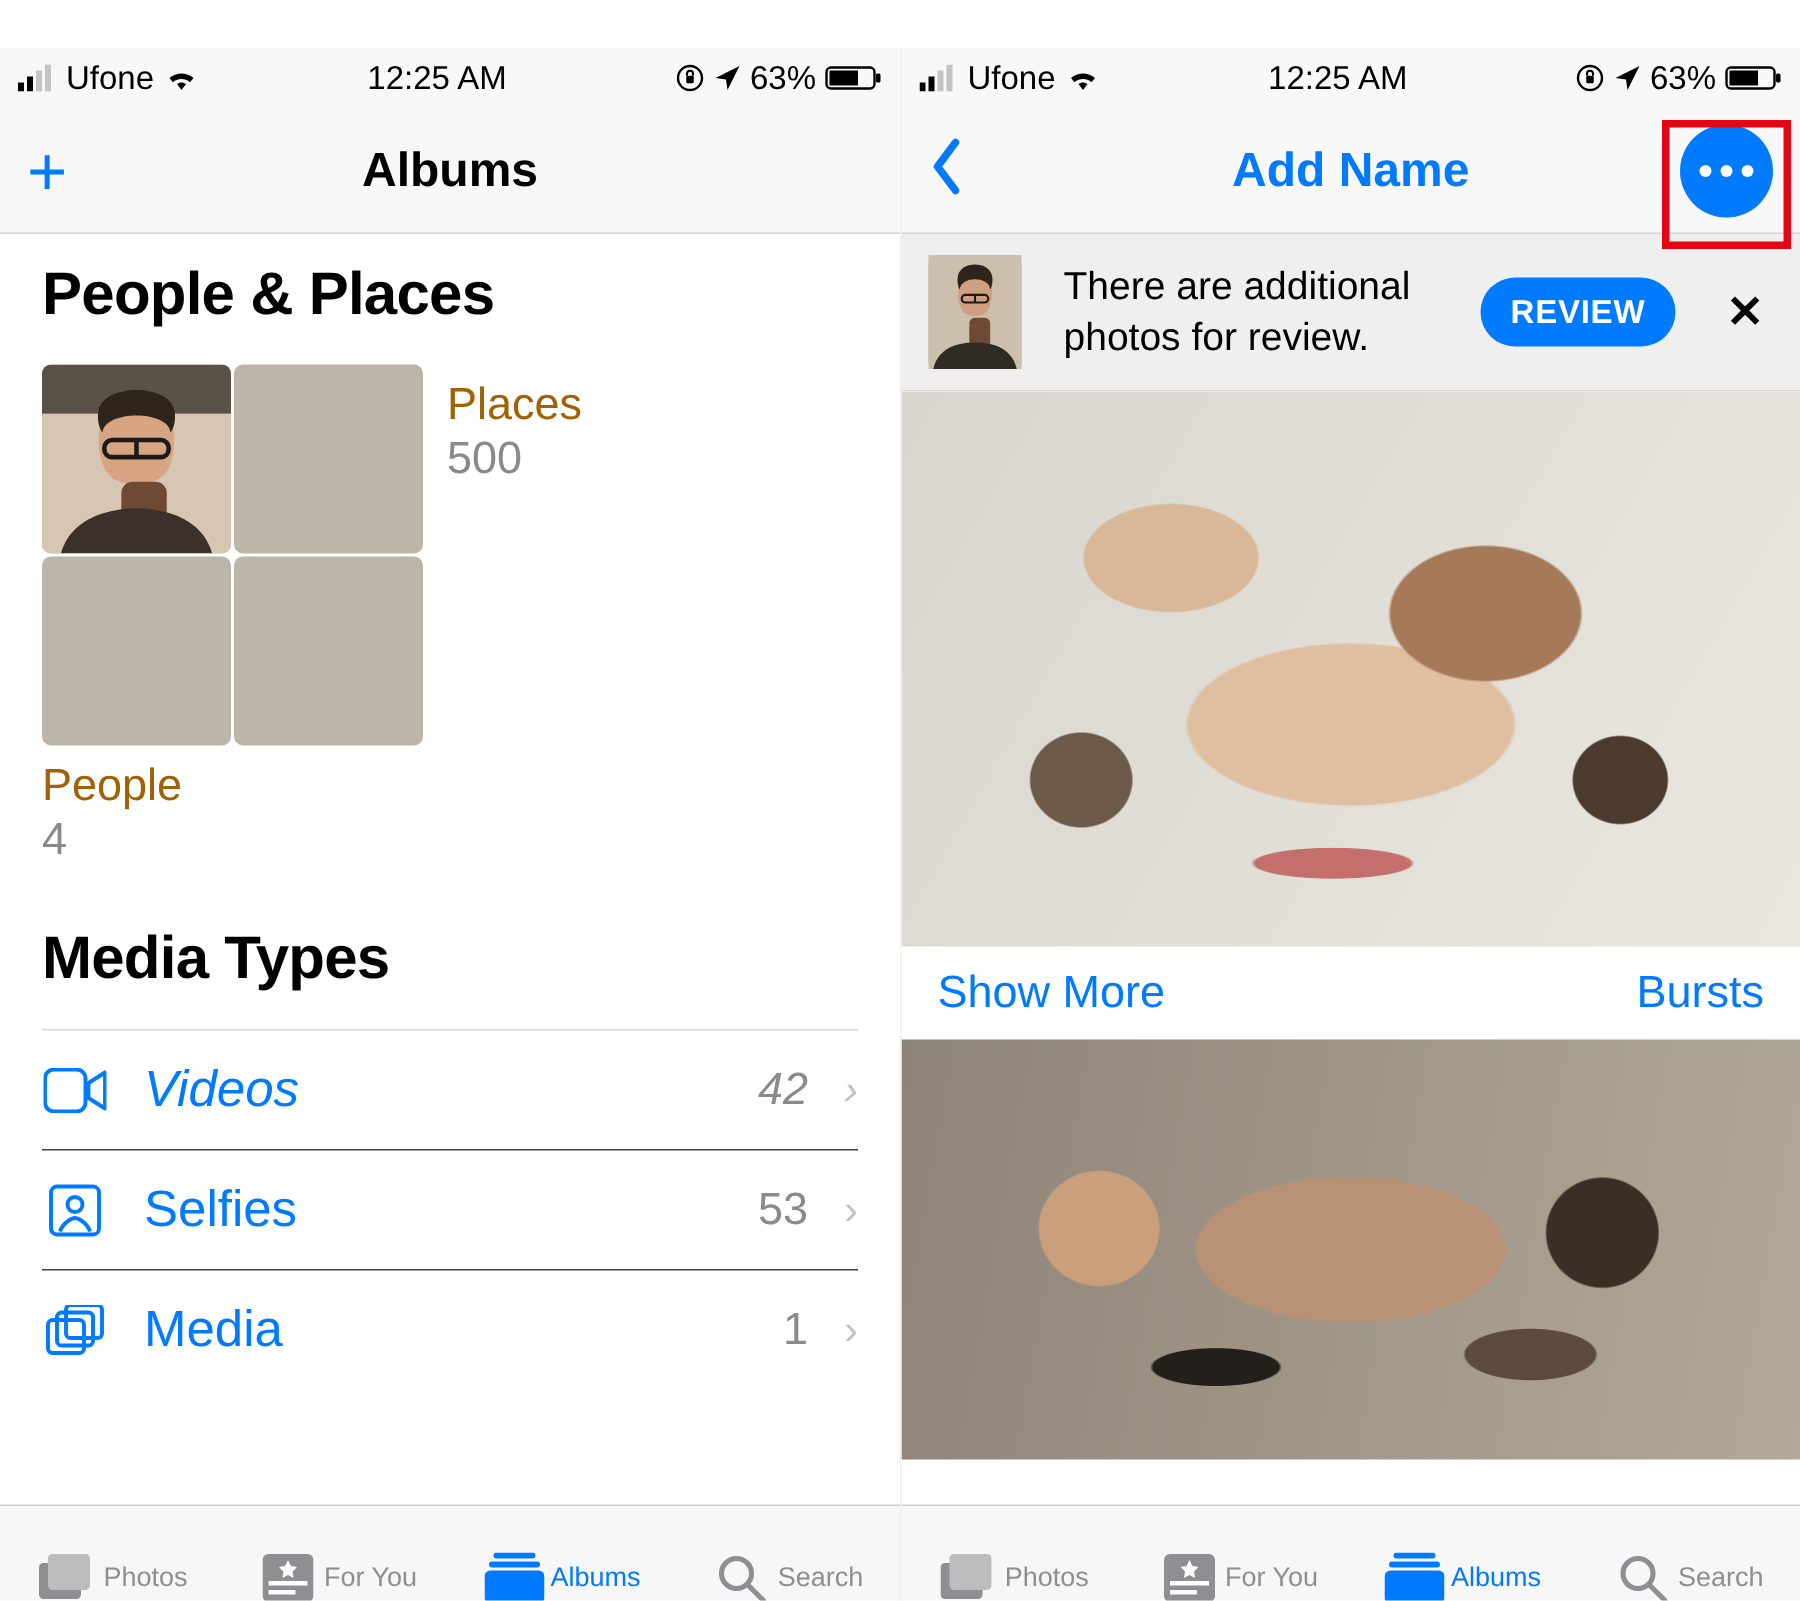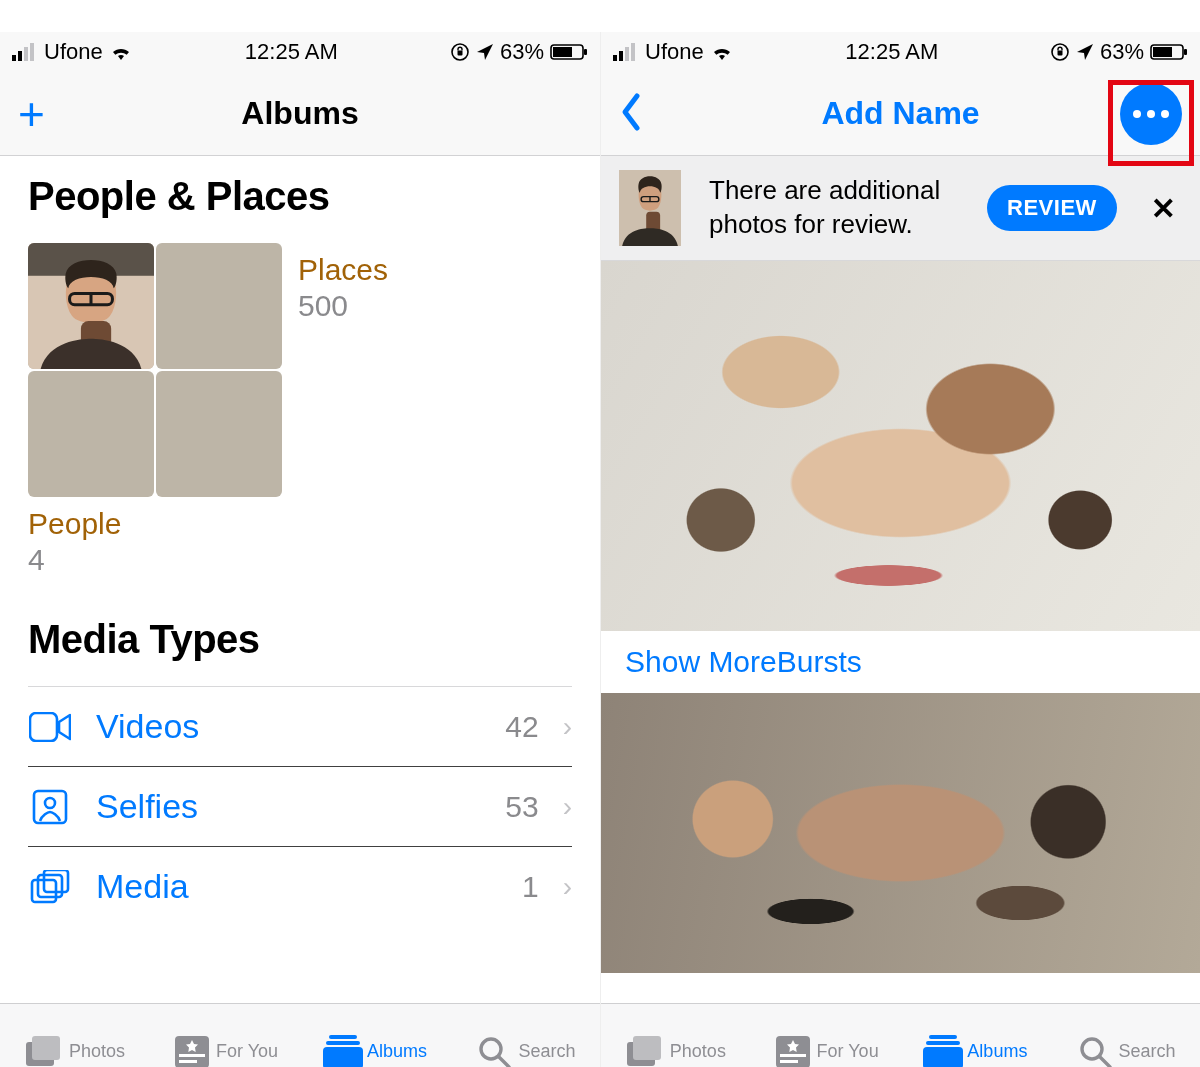--- a/index.html
+++ b/index.html
@@ -119,21 +119,21 @@
   .pp-count { font-size:30px; color:#8a8a8d; margin-top:2px; }
 
   
   .media-list { padding: 0 28px; }
   .media-row {
     display:flex; align-items:center; gap:24px;
     padding: 20px 0;
     border-top: 1px solid #404040;
     font-size: 34px;
   }
-  .media-row:first-child { border-top:1px solid #d8d8da; }
+  .media-row:first-child { border-top:1px solid #d8d8da;font-style:italic; }
   .media-row .ico { width:44px; display:flex; justify-content:center; color:#007aff; }
   .media-row .lbl { color:#007aff; flex:1; }
   .media-row .cnt { color:#8a8a8d; font-size:30px; }
   .media-row .chev { color:#c3c3c6; font-size:28px; }
 
   
   .tabbar {
     height:96px;
     background:#f7f7f8;
     border-top:1px solid #cfcfd1;
@@ -160,21 +160,21 @@
   .banner .msg { flex:1; font-size:26px; line-height:1.3; }
   .banner .rev {
     background:#007aff; color:#ffffff; font-weight:800;
     padding:10px 20px; border-radius:26px; font-size:22px; letter-spacing:.5px;
   }
   .banner .x { font-size:30px; font-weight:700; color:#000; padding:0 6px; }
 
   
   .hero { width:100%; height:370px; background:#b8a88f; position:relative; overflow:hidden; }
   .strip {
-    display:flex; align-items:center; justify-content:flex-start;
+    display:flex; align-items:center; justify-content:space-between;
     padding: 14px 24px;
     font-size:30px; color:#007aff; font-weight:500;
   }
   .lower { width:100%; height:280px; background:#94887a; }
 
   
   .mosaic {
     background:
       radial-gradient(closest-side at 30% 30%, #d8b896 0 32%, transparent 33%),
       radial-gradient(closest-side at 65% 40%, #a67a58 0 30%, transparent 31%),

